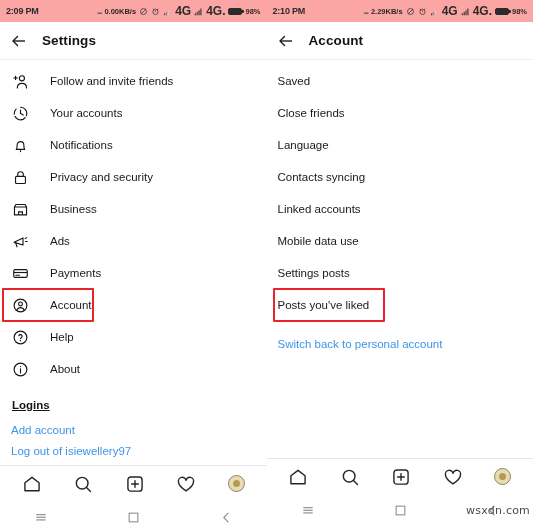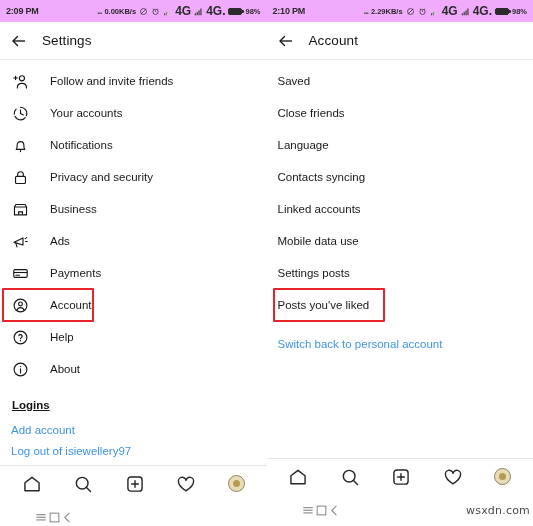--- a/index.html
+++ b/index.html
@@ -9,21 +9,21 @@
     font-family:"Liberation Sans", sans-serif;
     overflow:hidden;
   }
   .screens{ display:flex; width:533px; height:526px; }
   .panel{ width:266.5px; height:526px; position:relative; background:#ffffff; display:flex; flex-direction:column; }
   .panel.right{ width:266.5px; }
 
   
   .statusbar{
     height:22px; flex:0 0 22px;
-    background:#f0abfc;
+    background:#fca5a5;
     display:flex; align-items:center;
     padding:0 6px;
     font-size:8.5px; color:#2b2b2b; font-weight:bold;
   }
   .sb-time{ font-size:9px; letter-spacing:-0.2px; }
   .sb-right{ margin-left:auto; display:flex; align-items:center; gap:3px; }
   .sb-dots{ letter-spacing:-1px; font-size:9px; color:#555; }
   .sb-speed{ font-size:7.5px; }
   .sb-ico{ width:9px; height:9px; display:block; }
   .sb-4g{ font-size:12px; }
@@ -38,21 +38,21 @@
   .sb-pct{ font-size:7.5px; }
 
   
   .appbar{
     height:38px; flex:0 0 38px;
     background:#ffffff;
     border-bottom:1px solid #ececec;
     display:flex; align-items:center; padding-left:10px; gap:14px;
   }
   .back-arrow{ width:18px; height:18px; flex:0 0 18px; }
-  .appbar-title{ font-size:13.5px; font-weight:normal; color:#141414; letter-spacing:0.1px; }
+  .appbar-title{ font-size:13.5px; font-weight:bold; color:#141414; letter-spacing:0.1px; }
 
   
   .list{ flex:1 1 auto; position:relative; padding-top:5px; }
   .row{
     height:32px; display:flex; align-items:center;
     padding-left:12px; gap:21px; position:relative;
   }
   .row .ico{ width:17px; height:17px; flex:0 0 17px; display:block; }
   .row .label{ font-size:11.5px; color:#18191a; }
   .row.noicon{ padding-left:11px; }
@@ -85,21 +85,21 @@
     display:flex; align-items:center; justify-content:center;
   }
   .avatar-inner{
     width:7px; height:7px; border-radius:50%;
     background:#b59a52;
   }
 
   
   .sysnav{
     flex:0 0 32px; height:32px; background:#ffffff;
-    display:flex; align-items:center; justify-content:flex-start;
+    display:flex; align-items:center; justify-content:space-between;
     padding:0 34px; position:relative;
   }
   .sys-ico{ color:#8d8d8d; display:block; }
   .watermark{
     position:absolute; right:3px; top:50%; transform:translateY(-50%);
     font-size:11px; color:#4a4a4a; font-family:"DejaVu Sans", sans-serif;
     letter-spacing:0.2px;
   }
 </style>
 </head>

